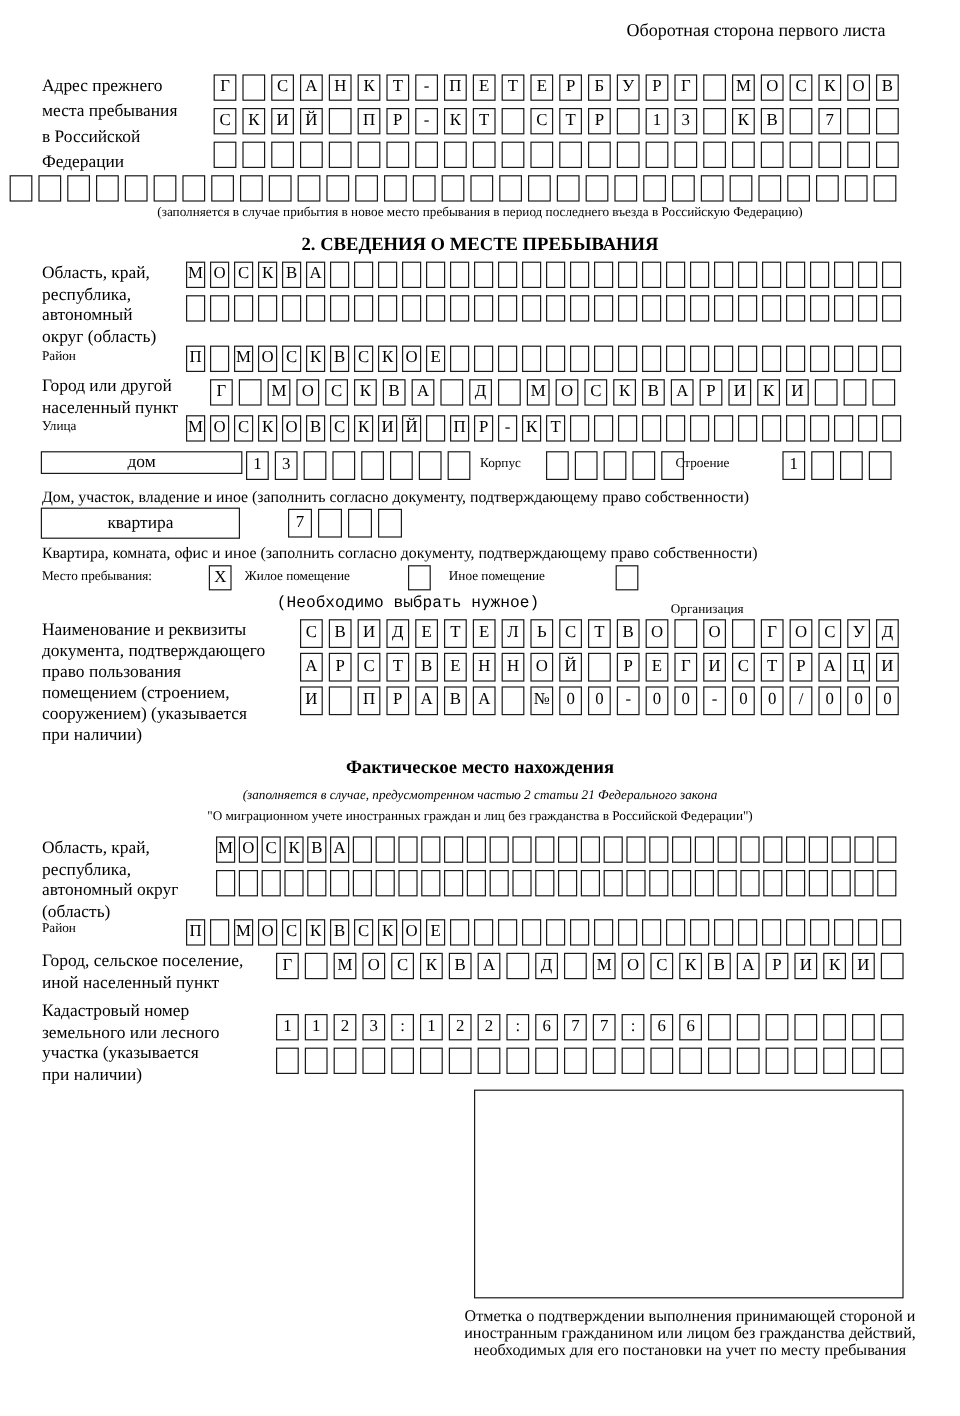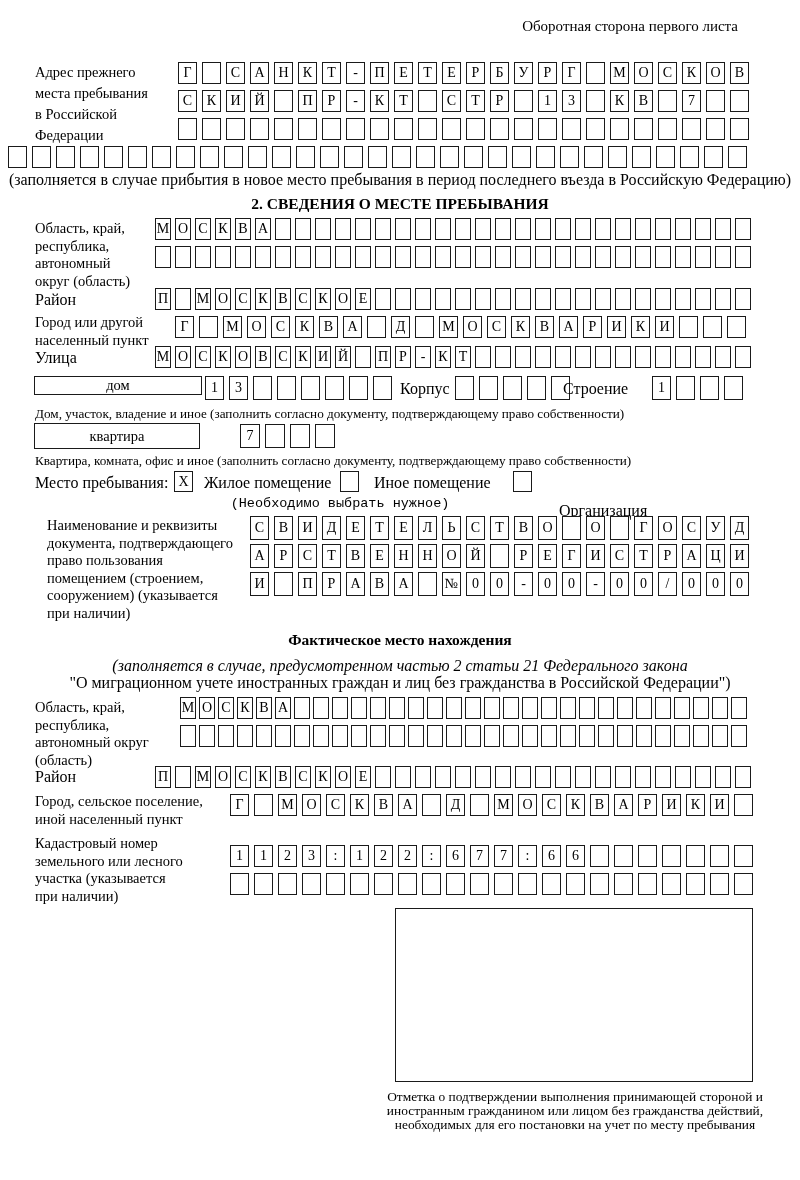--- a/index.html
+++ b/index.html
@@ -1,22 +1,22 @@
 <!DOCTYPE html>
 <html><head>
 <meta charset="utf-8">
 <style>
   html,body{margin:0;padding:0;}
   body{width:800px;height:1180px;position:relative;background:#ffffff;
        font-family:"Liberation Serif","DejaVu Serif",serif;color:#000;}
-  .lbl{position:absolute;font-size:16px;white-space:nowrap;}
+  .lbl{position:absolute;font-size:11px;white-space:nowrap;}
   .lblblock{position:absolute;font-size:14.5px;line-height:17.5px;white-space:nowrap;}
   .lblblock.wide{line-height:21px;}
   .cap{position:absolute;font-size:13.2px;white-space:nowrap;}
-  .capc{position:absolute;left:0;width:800px;text-align:center;font-size:16px;}
+  .capc{position:absolute;left:0;width:800px;text-align:center;font-size:11px;}
   .capm{position:absolute;left:35px;width:610px;text-align:center;font-size:13.5px;}
   .title{position:absolute;left:0;width:800px;text-align:center;font-weight:bold;font-size:15.5px;}
   .hdr{position:absolute;top:18px;right:62px;font-size:15px;}
   .row{position:absolute;display:flex;gap:var(--g,5px);}
   .cell{width:var(--cw,19px);height:var(--ch,22px);border:1.5px solid #1a1a1a;box-sizing:border-box;
         display:flex;align-items:center;justify-content:center;font-size:14px;background:#fff;}
   .wbox{position:absolute;border:1.5px solid #1a1a1a;box-sizing:border-box;background:#fff;
         display:flex;align-items:center;justify-content:center;font-size:14.5px;}
   .ckbox{position:absolute;width:19px;height:21px;border:1.5px solid #1a1a1a;box-sizing:border-box;
         display:flex;align-items:center;justify-content:center;font-size:14px;background:#fff;}
@@ -360,21 +360,21 @@
 
 <div class="lbl" style="left:35px;top:474px;">Место пребывания:</div>
 <div class="ckbox" style="left:174px;top:471px;">X</div>
 <div class="lbl" style="left:204px;top:474px;">Жилое помещение</div>
 <div class="ckbox" style="left:340px;top:471px;"></div>
 <div class="lbl" style="left:374px;top:474px;">Иное помещение</div>
 <div class="ckbox" style="left:513px;top:471px;"></div>
 <div class="lbl" style="left:559px;top:474px;margin-top:28px;">Организация</div>
 <div class="capm" style="top:496px;font-family:Liberation Mono, monospace;">(Необходимо выбрать нужное)</div>
 
-<div class="lblblock" style="left:35px;top:517px;margin-left:12px;">
+<div class="lblblock" style="left:35px;top:517px;">
   <div>Наименование и реквизиты</div>
   <div>документа, подтверждающего</div>
   <div>право пользования</div>
   <div>помещением (строением,</div>
   <div>сооружением) (указывается</div>
   <div>при наличии)</div>
 </div>
 <div class="row" style="left:250px;top:516px;--cw:19px;--g:5px;--ch:24px;">
     <span class="cell">С</span>
     <span class="cell">В</span>

